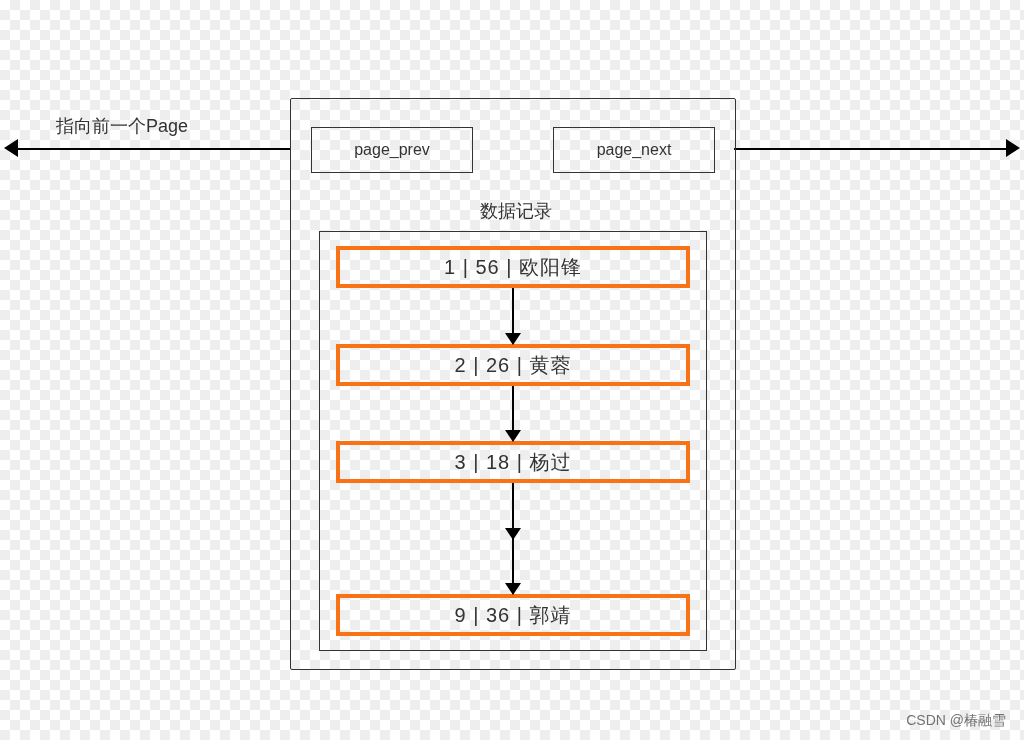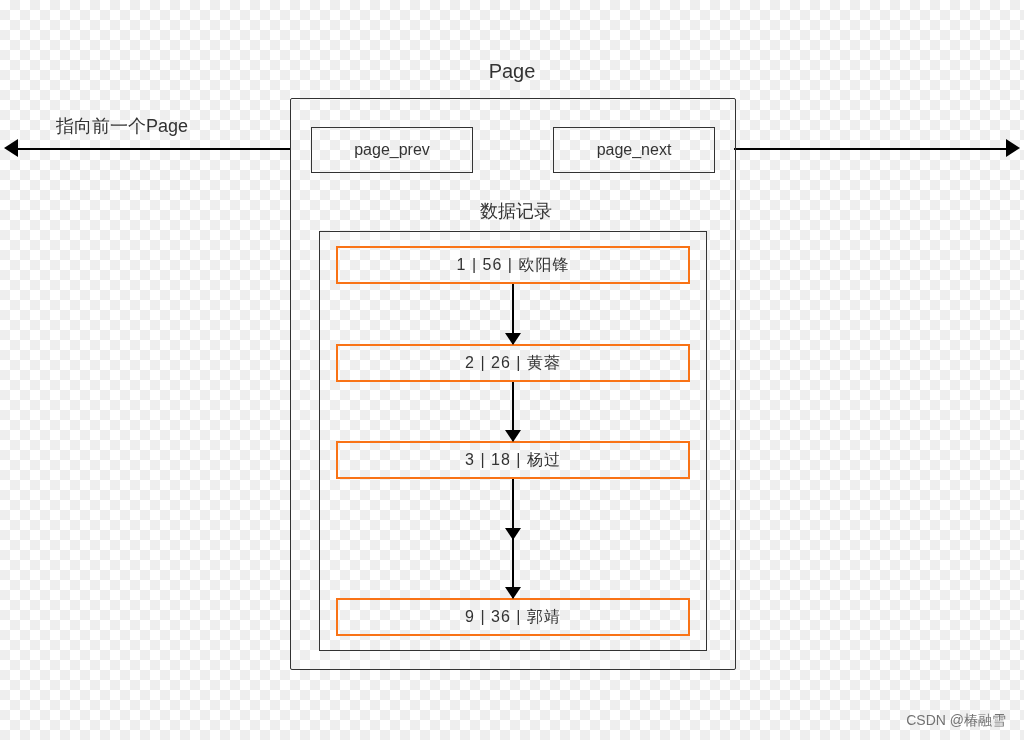--- a/index.html
+++ b/index.html
@@ -39,22 +39,22 @@
   }
   .records-box{
     position:absolute;left:28px;right:28px;top:132px;bottom:18px;
     border:1px solid #333;
   }
   .records-inner{
     position:absolute;left:16px;right:16px;top:14px;bottom:14px;
     display:flex;flex-direction:column;justify-content:space-between;align-items:stretch;
   }
   .row{
-    border:2px solid #f97316;height:34px;line-height:34px;text-align:center;
-    font-size:16px;letter-spacing:1px;
+    border:4px solid #f97316;height:34px;line-height:34px;text-align:center;
+    font-size:20px;letter-spacing:1px;
   }
   .vconn{
     flex:1;display:flex;align-items:center;justify-content:center;position:relative;
   }
   .vline{width:2px;background:#000;height:100%;}
   .vhead{
     width:0;height:0;border-left:8px solid transparent;border-right:8px solid transparent;
     border-top:12px solid #000;position:absolute;bottom:-1px;
   }
   
@@ -72,21 +72,20 @@
   .hhead.right{right:4px;border-left:14px solid #000}
   .watermark{
     position:absolute;right:18px;bottom:10px;color:#737373;font-size:14px;
   }
 </style>
 </head>
 <body>
 
 <div class="stage">
 
-  <div class="page-title">Page</div>
 
   <div class="hlabel left">指向前一个Page</div>
   <div class="hline left"></div>
   <div class="hhead left"></div>
 
   <div class="hline right"></div>
   <div class="hhead right"></div>
 
   <div class="page-box">
     <div class="ptr-box ptr-prev">page_prev</div>

